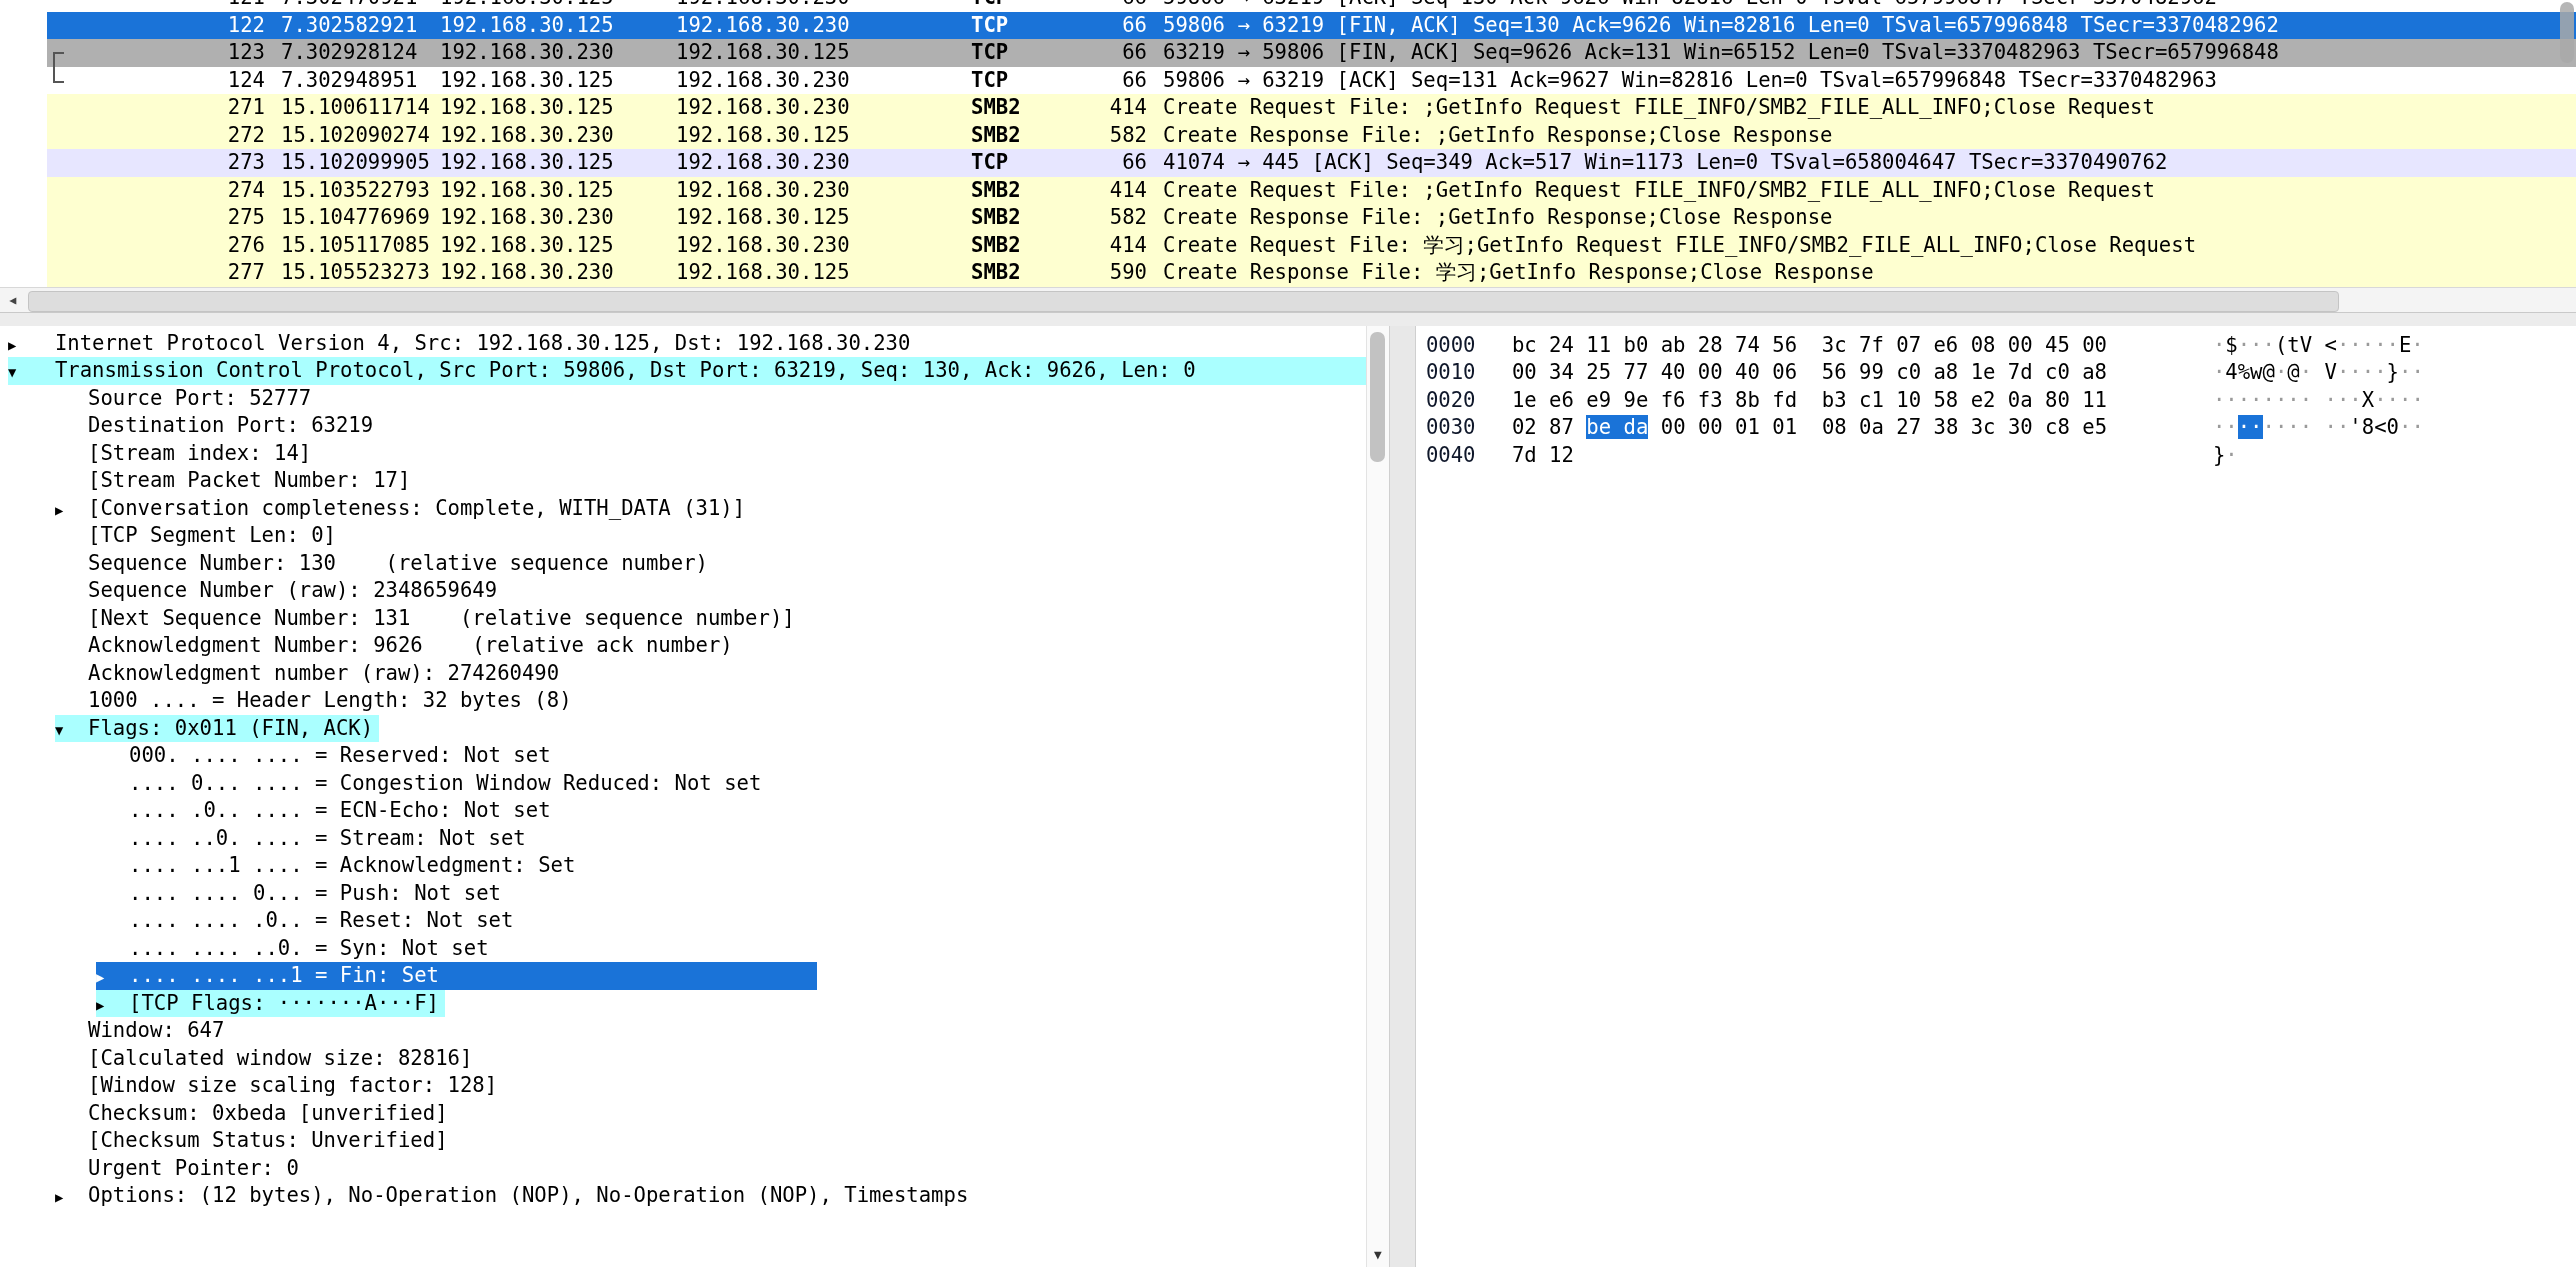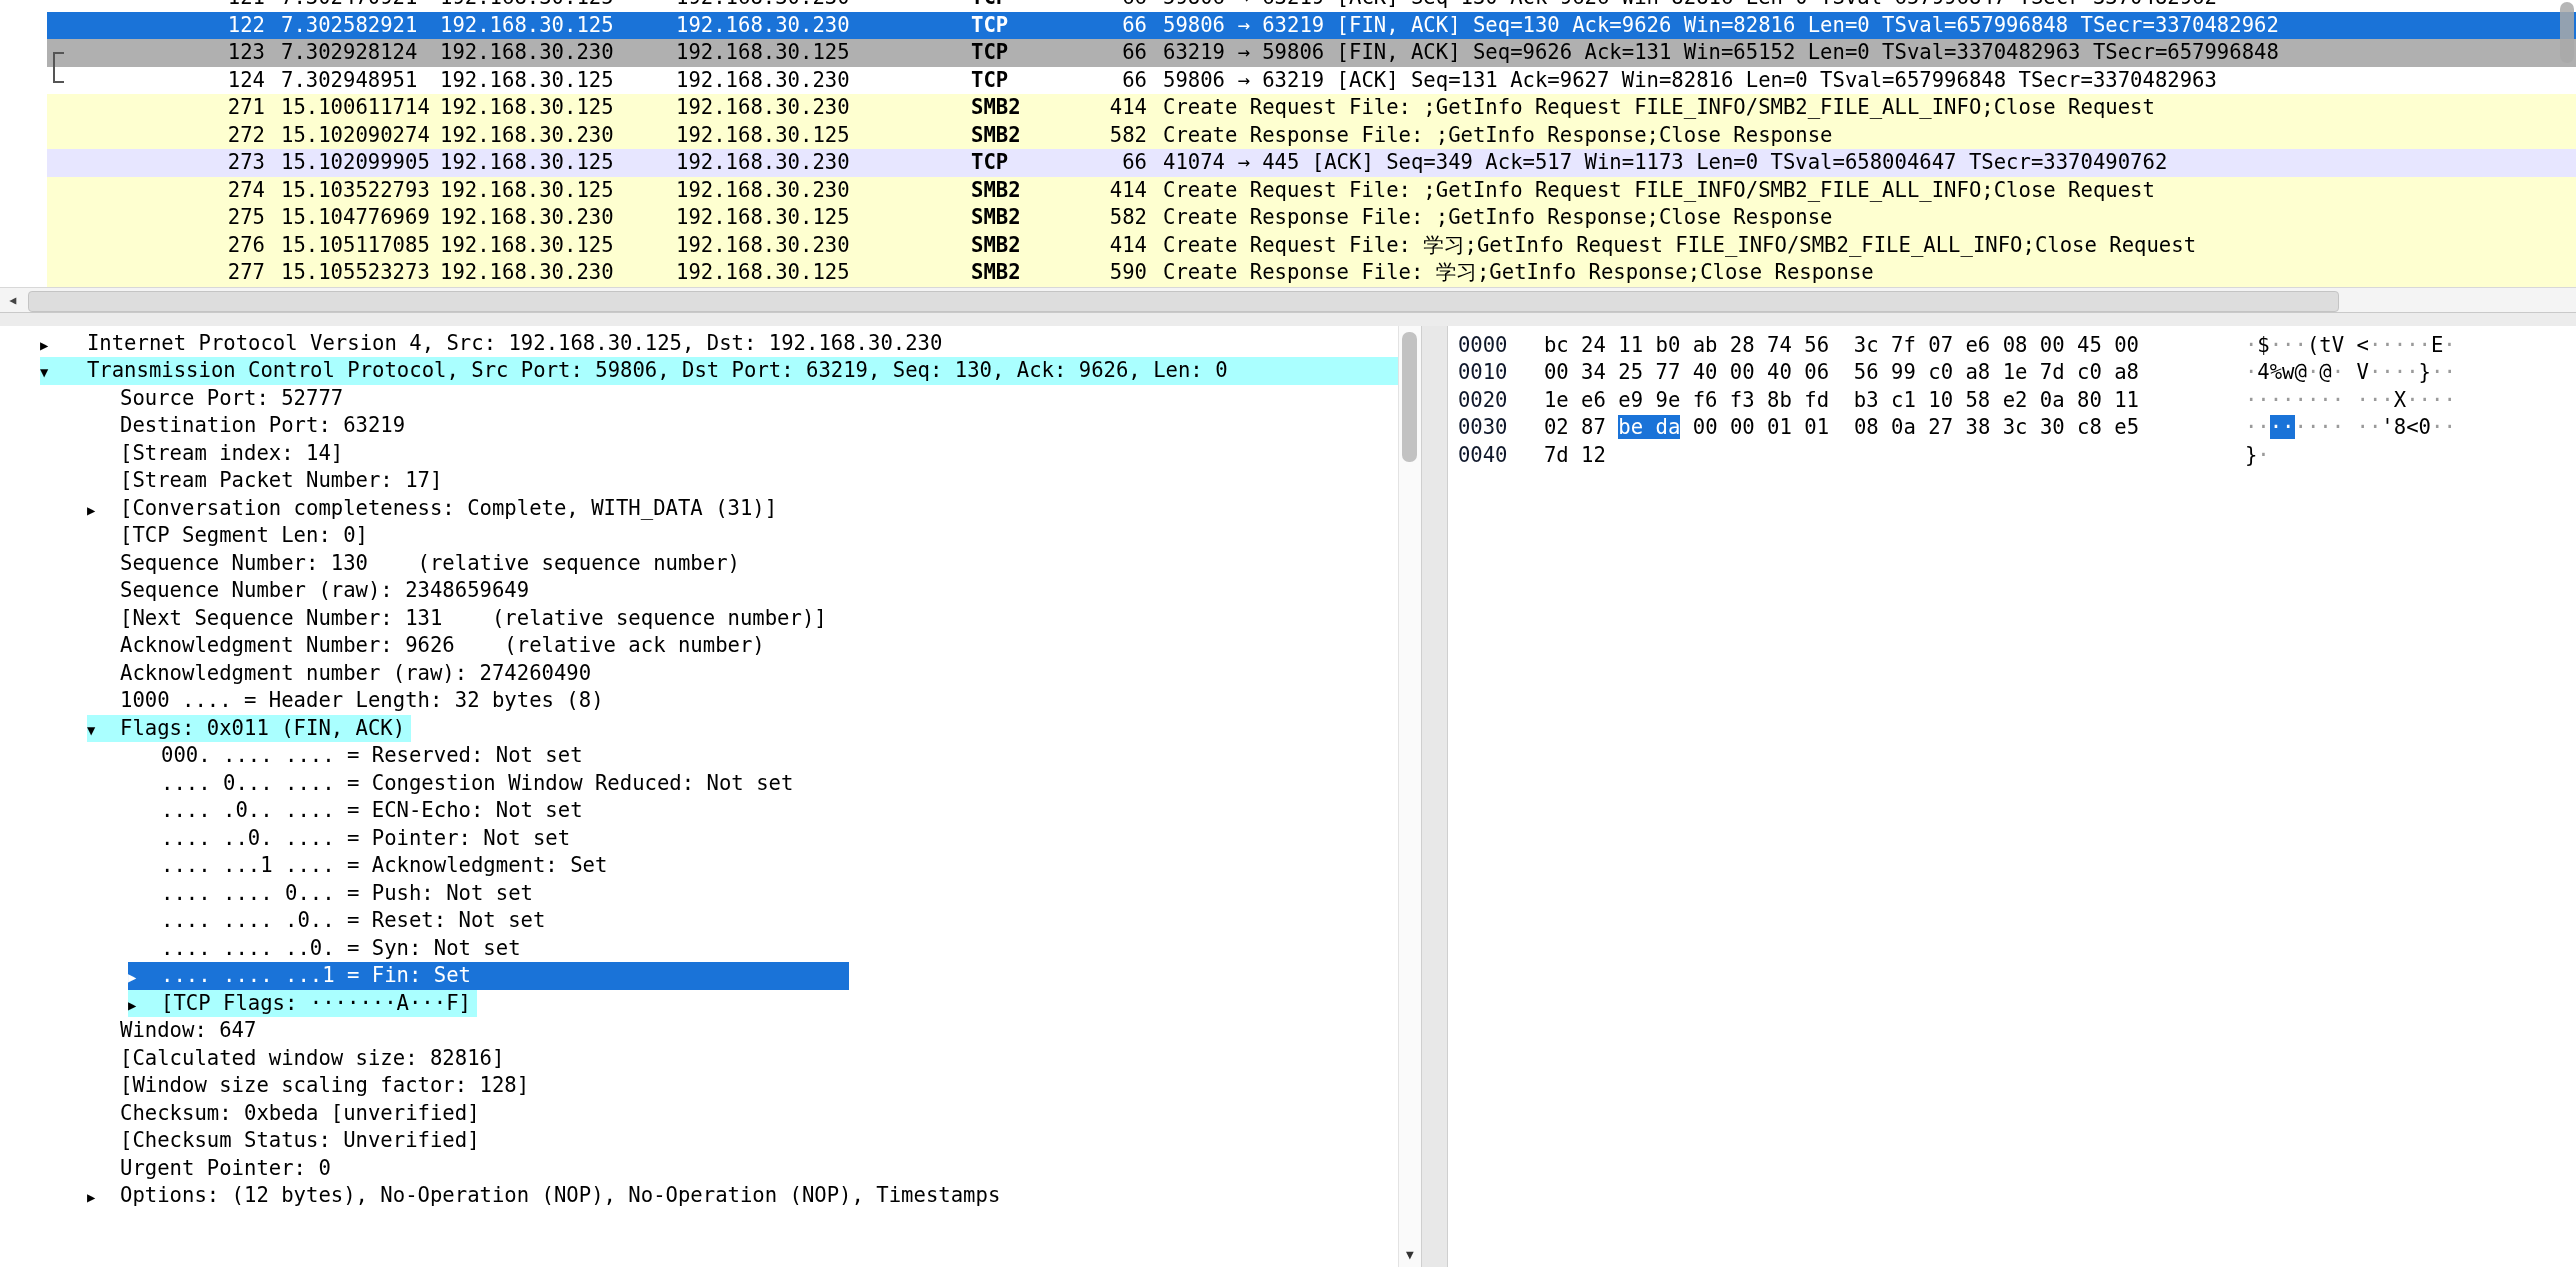--- a/index.html
+++ b/index.html
@@ -34,21 +34,21 @@
   .htrack{flex:1;position:relative;}
   .hthumb{position:absolute;left:2px;top:2.9px;height:18.7px;width:2309px;background:#dddddd;
           border:1px solid #c4c4c4;border-radius:3.9px;}
 
   
   .splitter{position:absolute;top:312px;left:0;right:0;height:13.8px;background:#ececec;
             border-top:1px solid #c9c9c9;border-bottom:1px solid #c9c9c9;}
 
   
   .lower{position:absolute;top:326px;left:0;right:0;bottom:0;display:flex;background:#fff;}
-  .dpane{width:1366px;flex:none;overflow:hidden;padding-top:3.9px;position:relative;margin-left:32px;}
+  .dpane{width:1366px;flex:none;overflow:hidden;padding-top:3.9px;position:relative;}
   .dline{position:relative;height:27.5px;line-height:27.5px;white-space:pre;}
   .dwrap{display:inline-block;height:27.5px;}
   .exp{display:inline-block;font-size:13.8px;}
   .dtext{white-space:pre;}
   .hl-cyan{background:#aaffff;padding-right:5.9px;}
   .hl-cyan-full{background:#aaffff;min-width:1352px;padding-right:5.9px;}
   .hl-selected{background:#1a73d8;color:#fff;min-width:721px;}
 
   .vscroll{width:21.6px;flex:none;position:relative;background:#fafafa;border-left:1px solid #e3e3e3;}
   .vthumb{position:absolute;left:2.9px;width:14.7px;top:5.9px;height:130px;background:#c2c2c2;border-radius:6.9px;}
@@ -108,21 +108,21 @@
       <div class="dline"><span class="dwrap" style="margin-left: 55px;"><span class="exp" style="width: 33px;"></span><span class="dtext">Sequence Number: 130    (relative sequence number)</span></span></div>
       <div class="dline"><span class="dwrap" style="margin-left: 55px;"><span class="exp" style="width: 33px;"></span><span class="dtext">Sequence Number (raw): 2348659649</span></span></div>
       <div class="dline"><span class="dwrap" style="margin-left: 55px;"><span class="exp" style="width: 33px;"></span><span class="dtext">[Next Sequence Number: 131    (relative sequence number)]</span></span></div>
       <div class="dline"><span class="dwrap" style="margin-left: 55px;"><span class="exp" style="width: 33px;"></span><span class="dtext">Acknowledgment Number: 9626    (relative ack number)</span></span></div>
       <div class="dline"><span class="dwrap" style="margin-left: 55px;"><span class="exp" style="width: 33px;"></span><span class="dtext">Acknowledgment number (raw): 274260490</span></span></div>
       <div class="dline"><span class="dwrap" style="margin-left: 55px;"><span class="exp" style="width: 33px;"></span><span class="dtext">1000 .... = Header Length: 32 bytes (8)</span></span></div>
       <div class="dline"><span class="dwrap hl-cyan" style="margin-left: 55px;"><span class="exp" style="width: 33px;">▼</span><span class="dtext">Flags: 0x011 (FIN, ACK)</span></span></div>
       <div class="dline"><span class="dwrap" style="margin-left: 96px;"><span class="exp" style="width: 33px;"></span><span class="dtext">000. .... .... = Reserved: Not set</span></span></div>
       <div class="dline"><span class="dwrap" style="margin-left: 96px;"><span class="exp" style="width: 33px;"></span><span class="dtext">.... 0... .... = Congestion Window Reduced: Not set</span></span></div>
       <div class="dline"><span class="dwrap" style="margin-left: 96px;"><span class="exp" style="width: 33px;"></span><span class="dtext">.... .0.. .... = ECN-Echo: Not set</span></span></div>
-      <div class="dline"><span class="dwrap" style="margin-left: 96px;"><span class="exp" style="width: 33px;"></span><span class="dtext">.... ..0. .... = Pointer: Not set</span></span></div>
+      <div class="dline"><span class="dwrap" style="margin-left: 96px;"><span class="exp" style="width: 33px;"></span><span class="dtext">.... ..0. .... = Stream: Not set</span></span></div>
       <div class="dline"><span class="dwrap" style="margin-left: 96px;"><span class="exp" style="width: 33px;"></span><span class="dtext">.... ...1 .... = Acknowledgment: Set</span></span></div>
       <div class="dline"><span class="dwrap" style="margin-left: 96px;"><span class="exp" style="width: 33px;"></span><span class="dtext">.... .... 0... = Push: Not set</span></span></div>
       <div class="dline"><span class="dwrap" style="margin-left: 96px;"><span class="exp" style="width: 33px;"></span><span class="dtext">.... .... .0.. = Reset: Not set</span></span></div>
       <div class="dline"><span class="dwrap" style="margin-left: 96px;"><span class="exp" style="width: 33px;"></span><span class="dtext">.... .... ..0. = Syn: Not set</span></span></div>
       <div class="dline"><span class="dwrap hl-selected" style="margin-left: 96px;"><span class="exp" style="width: 33px;">▶</span><span class="dtext">.... .... ...1 = Fin: Set</span></span></div>
       <div class="dline"><span class="dwrap hl-cyan" style="margin-left: 96px;"><span class="exp" style="width: 33px;">▶</span><span class="dtext">[TCP Flags: ·······A···F]</span></span></div>
       <div class="dline"><span class="dwrap" style="margin-left: 55px;"><span class="exp" style="width: 33px;"></span><span class="dtext">Window: 647</span></span></div>
       <div class="dline"><span class="dwrap" style="margin-left: 55px;"><span class="exp" style="width: 33px;"></span><span class="dtext">[Calculated window size: 82816]</span></span></div>
       <div class="dline"><span class="dwrap" style="margin-left: 55px;"><span class="exp" style="width: 33px;"></span><span class="dtext">[Window size scaling factor: 128]</span></span></div>
       <div class="dline"><span class="dwrap" style="margin-left: 55px;"><span class="exp" style="width: 33px;"></span><span class="dtext">Checksum: 0xbeda [unverified]</span></span></div>

